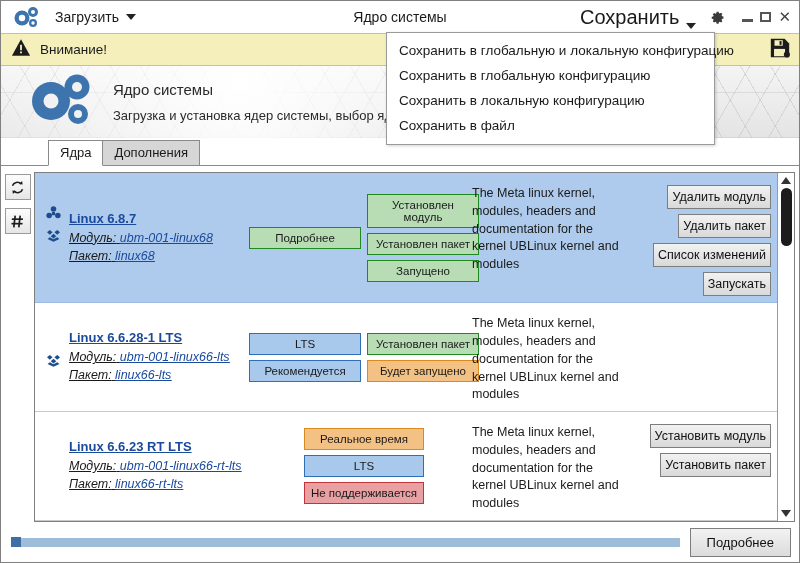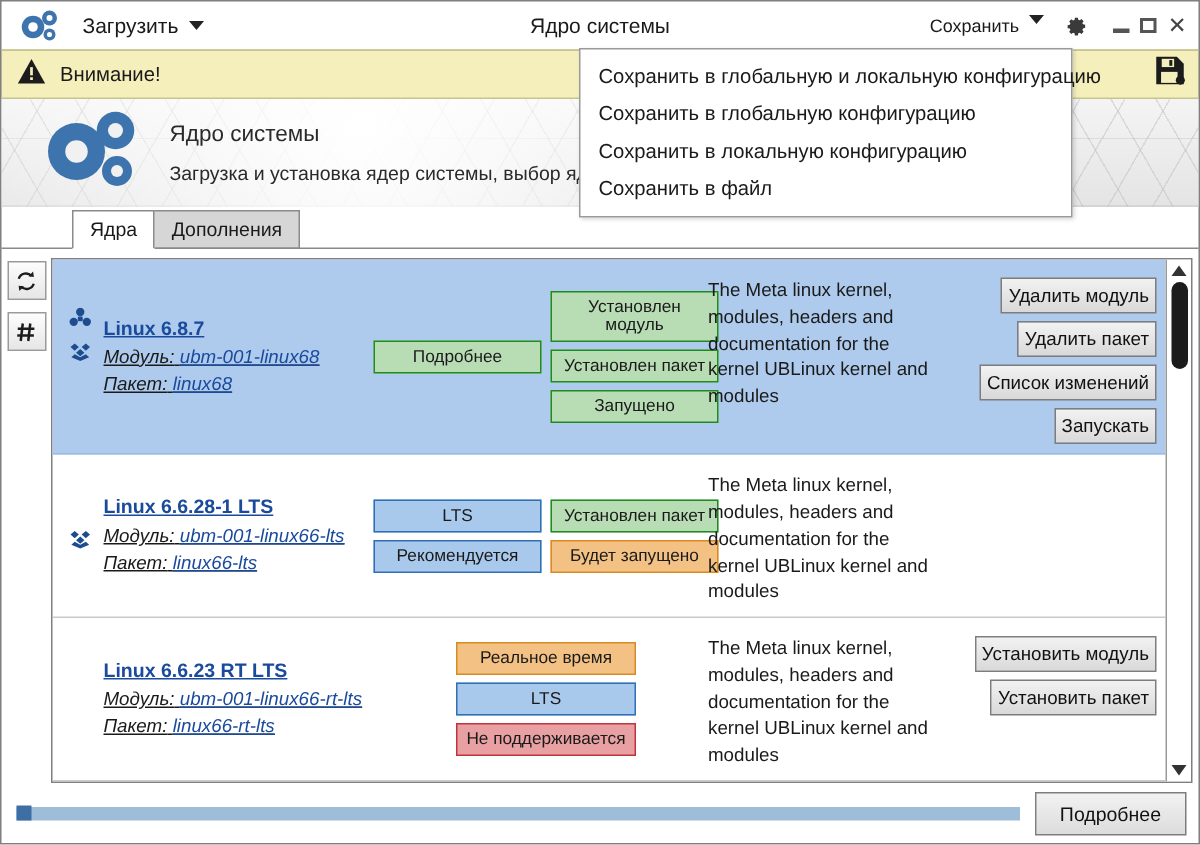--- a/index.html
+++ b/index.html
@@ -6,21 +6,21 @@
   html, body {
     width: 800px; height: 563px;
     font-family: "Liberation Sans", sans-serif;
     background: #ffffff;
     overflow: hidden;
   }
   .app {
     position: relative;
     width: 800px; height: 563px;
     border: 1px solid #808080;
-    background: #737373;
+    background: #14532d;
     display: flex; flex-direction: column;
   }
 
   
   .titlebar {
     height: 32px; min-height: 32px;
     display: flex; align-items: center;
     background: #ffffff;
     position: relative;
     padding: 0 6px;
@@ -39,21 +39,21 @@
   }
   .tb-title {
     position: absolute; left: 0; right: 0;
     text-align: center; font-size: 14px; color: #1a1a1a;
     pointer-events: none;
   }
   .tb-right {
     margin-left: auto; display: flex; align-items: center; gap: 12px;
     padding-right: 2px; z-index: 3;
   }
-  .tb-save { display: flex; align-items: flex-start; gap: 7px; font-size: 12px; color: #1a1a1a; cursor: default; }
+  .tb-save { display: flex; align-items: flex-end; gap: 7px; font-size: 20px; color: #1a1a1a; cursor: default; }
   .gear-btn { width: 20px; height: 20px; display: flex; align-items: center; justify-content: center; }
   .wincontrols { display: flex; align-items: center; gap: 7px; margin-left: 2px; }
   .win-min { width: 11px; height: 3px; background: #555; margin-top: 6px; }
   .win-max { width: 11px; height: 10px; border: 2px solid #555; }
   .win-close { font-size: 15px; color: #444; line-height: 1; font-family: "DejaVu Sans", sans-serif; }
 
   
   .dropdown {
     position: absolute;
     left: 385px; top: 31px; width: 329px;

